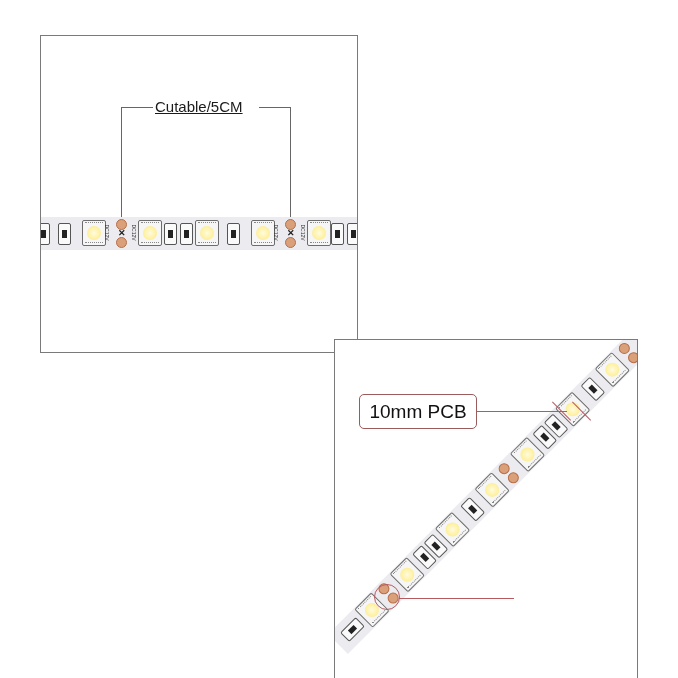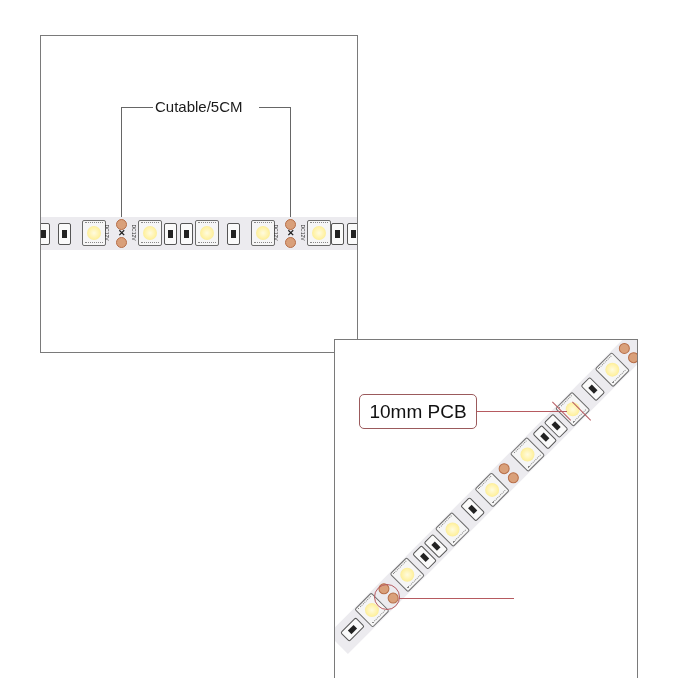--- a/index.html
+++ b/index.html
@@ -11,21 +11,21 @@
   .led { position:absolute; width:24px; height:26px; border:1.3px solid #6c6c6c; background:#f6f6f6; box-sizing:border-box; border-radius:2px; }
   .led::after { content:""; position:absolute; left:4px; top:5px; width:14px; height:14px; border-radius:50%;
     background:radial-gradient(circle, #fffbe0 0%, #fff2a6 55%, #f3e58a 100%); }
   .led .pads { position:absolute; left:2px; top:1px; width:18px; height:3px; border-top:1px dotted #888; }
   .led .pads.b { top:21px; }
   .res { position:absolute; width:13px; height:22px; border:1.2px solid #555; background:#fafafa; box-sizing:border-box; border-radius:2px; }
   .res::after { content:""; position:absolute; left:3px; top:6px; width:5px; height:8px; background:#222; }
   .cutpad { position:absolute; width:11px; height:11px; border-radius:50%; background:#d9a07a; border:1px solid #b76e48; box-sizing:border-box; }
   .cutx { position:absolute; font-size:9px; color:#222; font-weight:bold; line-height:1; }
   .dc { position:absolute; font-size:5px; color:#333; transform:rotate(90deg); white-space:nowrap; line-height:1; }
-  .label-top { position:absolute; font-size:15px; color:#1b1b1b; line-height:1; white-space:nowrap; }
+  .label-top { position:absolute; font-size:15px; color:#1b1b1b; line-height:1; white-space:nowrap;text-decoration:underline; }
   .line { position:absolute; background:#666; }
   .callout { position:absolute; background:#fff; border:1.5px solid #9b5a5c; border-radius:5px; box-sizing:border-box; font-size:19px; color:#111; display:flex; align-items:center; justify-content:center; white-space:nowrap; }
   .cline { position:absolute; background:#b65a60; height:1.3px; }
   .diag-wrap { position:absolute; left:0; top:0; width:304px; height:304px; }
   .diag-strip { position:absolute; left:-60px; top:138px; width:430px; height:28px; background:#ecebef; transform:rotate(-45deg); transform-origin:center; }
   .ring { position:absolute; width:26px; height:26px; border:1.3px solid #b65a60; border-radius:50%; box-sizing:border-box; }
   .tick { position:absolute; background:#b65a60; }
 </style>
 </head>
 <body>

